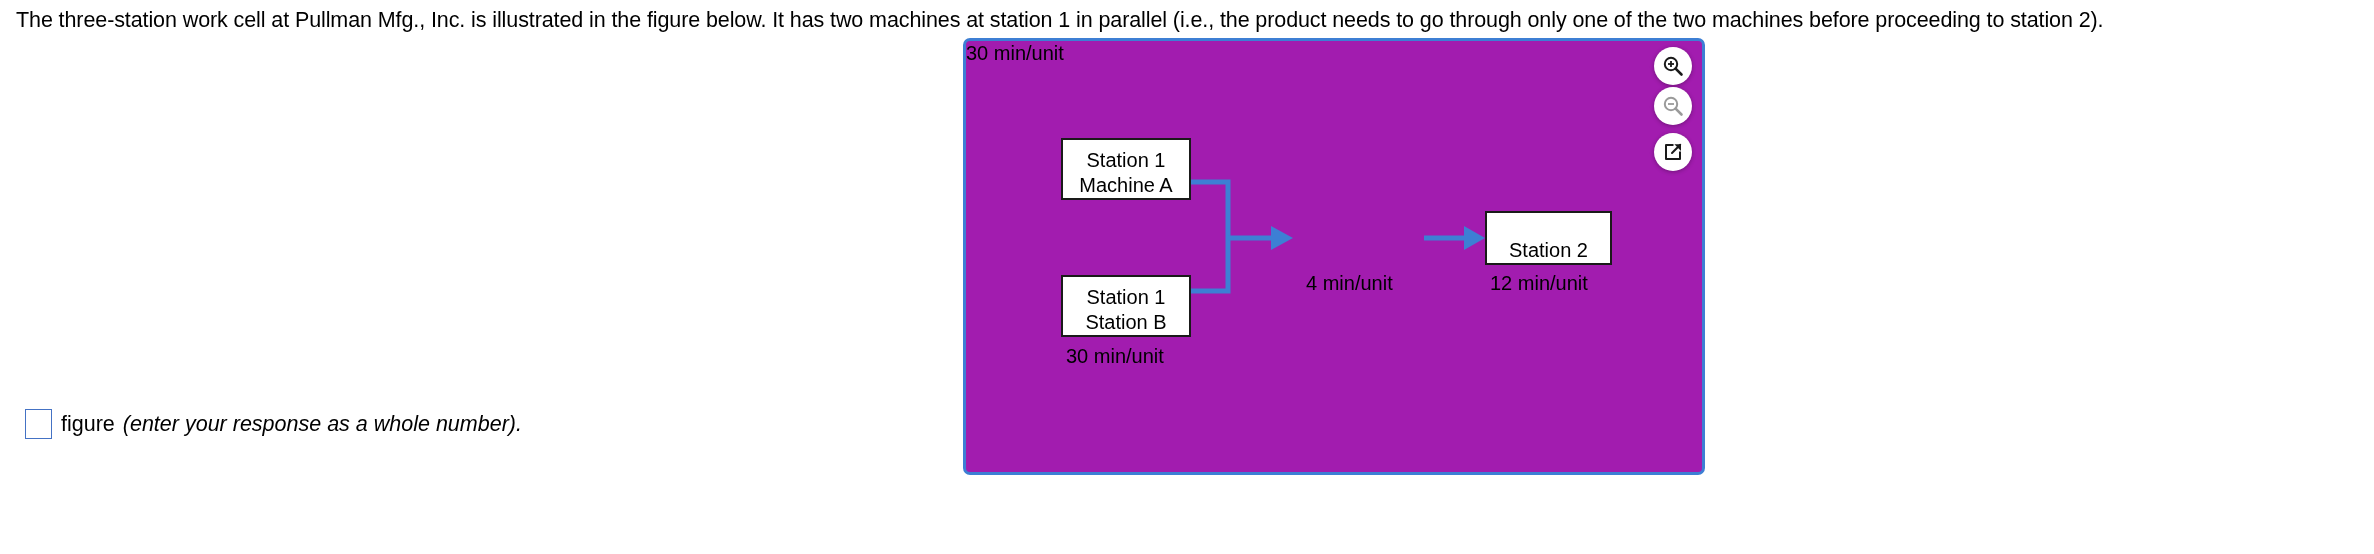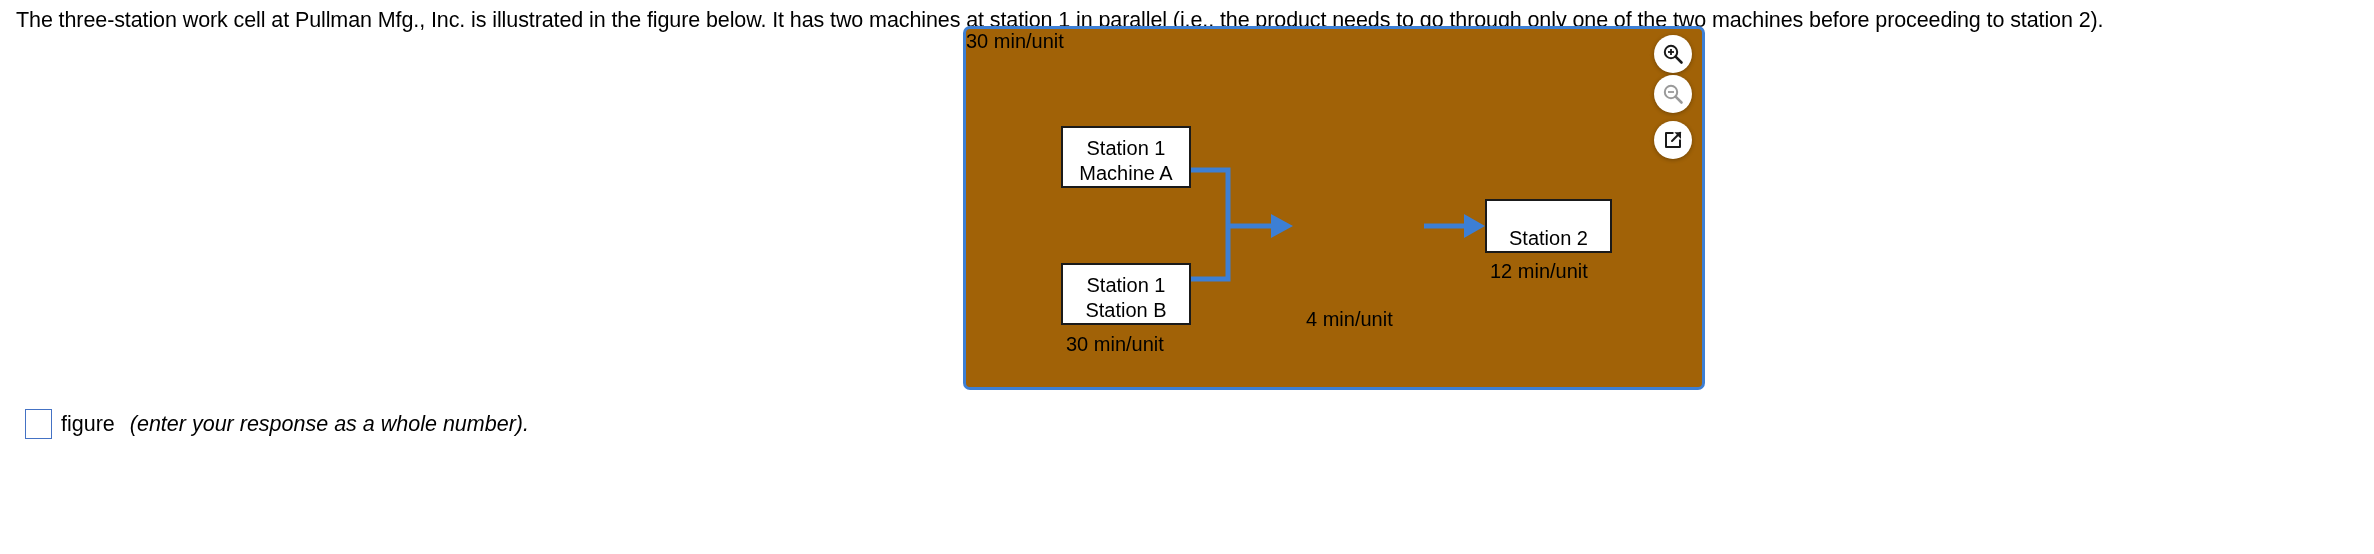--- a/index.html
+++ b/index.html
@@ -25,27 +25,27 @@
     font-size: 21.5px;
     line-height: 28px;
     white-space: nowrap;
     letter-spacing: -0.1px;
   }
 
   
   .figure-panel {
     position: absolute;
     left: 963px;
-    top: 26px;
+    top: 38px;
     width: 742px;
-    height: 364px;
+    height: 437px;
     box-sizing: border-box;
     border: 3px solid #3d7fd4;
     border-radius: 7px;
-    background: #a16207;
+    background: #a21caf;
   }
 
   
   .icon-btn {
     position: absolute;
     width: 38px;
     height: 38px;
     border-radius: 50%;
     background: #ffffff;
     box-shadow: 0 1px 4px rgba(0,0,0,0.30);
@@ -90,21 +90,21 @@
   .node-station-3 { left: 519px; top: 170px; width: 127px; height: 54px; }
 
   .rate-label {
     position: absolute;
     font-size: 20px;
     line-height: 24px;
     white-space: nowrap;
     z-index: 3;
   }
   .rate-b  { left: 100px; top: 303px; }
-  .rate-s2 { left: 340px; top: 230px; margin-top: 48px; }
+  .rate-s2 { left: 340px; top: 230px; }
   .rate-s3 { left: 524px; top: 230px; }
 
   .wire {
     position: absolute;
     left: 0;
     top: 0;
     width: 742px;
     height: 364px;
     z-index: 2;
     pointer-events: none;
@@ -124,21 +124,21 @@
   .answer-box {
     display: inline-block;
     box-sizing: border-box;
     width: 27px;
     height: 30px;
     border: 1.5px solid #4472c4;
     background: #ffffff;
     margin: 0 9px;
     vertical-align: middle;
   }
-  .answer-note { font-style: italic; margin-left: 15px; }
+  .answer-note { font-style: italic; margin-left: 8px; }
 </style>
 </head>
 <body>
 
 <div class="prompt">The three-station work cell at Pullman Mfg., Inc. is illustrated in the figure below. It has two machines at station 1 in parallel (i.e., the product needs to go through only one of the two machines before proceeding to station 2).</div>
 
 <div class="figure-panel">
 
   <svg class="wire" viewBox="0 0 742 364" width="742" height="364">
 

